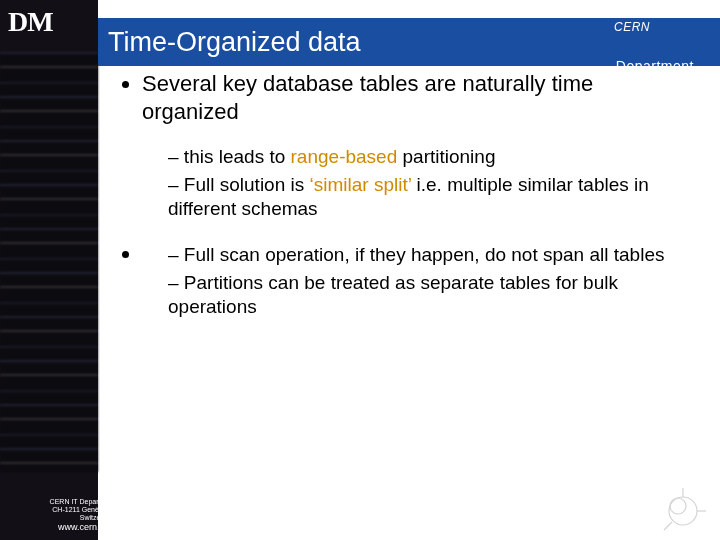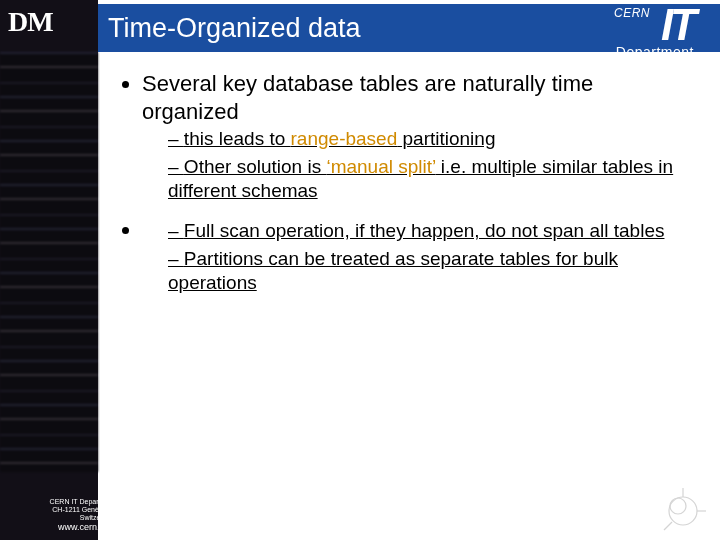--- a/index.html
+++ b/index.html
@@ -9,30 +9,30 @@
   .code-bg { position: absolute; left: 0; top: 52px; width: 98px; height: 420px;
              background: repeating-linear-gradient(
                to bottom,
                #3a3a55 0 2px, #14121a 2px 14px,
                #55505a 14px 16px, #14121a 16px 30px,
                #2d2b3e 30px 32px, #14121a 32px 44px
              );
              filter: blur(1.2px) brightness(0.6);
              opacity: 0.9; }
   .dm-logo { position: absolute; left: 8px; top: 6px; font-family: "Times New Roman", serif; font-size: 28px; font-weight: bold; color: #fff; letter-spacing: -1px; }
-  .title-bar { position: absolute; left: 98px; top: 4px; right: 0; height: 48px; background: #1a4ea0; display: flex; align-items: center; padding-left: 10px; }
+  .title-bar { position: absolute; left: 98px; top: 18px; right: 0; height: 48px; background: #1a4ea0; display: flex; align-items: center; padding-left: 10px; }
   .title-text { color: #fff; font-size: 27px; }
   .it-logo { position: absolute; right: 26px; top: 0; width: 120px; height: 50px; color: #fff; text-align: right; }
   .it-cern { font-size: 12px; letter-spacing: 0.5px; font-style: italic; display:block; margin-right: 44px; margin-top: 2px;}
   .it-big  { position:absolute; right:0; top:-4px; font-size: 44px; font-weight: bold; font-style: italic; letter-spacing:-3px;}
   .it-dep  { position:absolute; right:0; top:40px; font-size: 14px; letter-spacing:0.5px;}
   .content { position: absolute; left: 120px; top: 70px; right: 40px; color: #000; font-size: 22px; line-height: 1.25; }
   ul.b1 { list-style: disc; padding-left: 22px; }
   ul.b1 > li { margin-bottom: 8px; }
-  ul.b2 { list-style: none; padding-left: 26px; font-size: 19px; margin-top: 2px; margin-bottom: 14px; text-decoration: underline;}
+  ul.b2 { list-style: none; padding-left: 26px; font-size: 19px; margin-top: 20px; margin-bottom: 14px;}
   ul.b2 > li::before { content: "– "; }
   ul.b2 > li { margin-bottom: 4px; }
   .hl { color: #d08a00; }
   .footer-text { position: absolute; left: 0; bottom: 8px; width: 120px; text-align: right; padding-right: 4px; color: #fff; font-size: 7px; line-height: 1.15; }
   .footer-text .url { font-size: 9px; }
   .cern-ring { position:absolute; right:14px; bottom:6px; width:46px; height:46px; }
   .cern-ring svg { width:46px; height:46px; stroke:#b8b8b8; stroke-width:1.2; fill:none; opacity:0.6;}
 </style>
 </head>
 <body>
@@ -40,35 +40,34 @@
 <div class="slide">
   <div class="sideband"></div>
   <div class="code-bg"></div>
 
   <div class="dm-logo">DM</div>
 
   <div class="title-bar">
     <span class="title-text">Time-Organized data</span>
     <div class="it-logo">
       <span class="it-cern">CERN</span>
-      <span class="it-big">IT</span>
       <span class="it-dep">Department</span>
     </div>
   </div>
 
   <div class="content">
     <ul class="b1">
       <li>
         <span>Several key database tables are naturally time organized</span>
         <ul class="b2">
           <li>
             <span>this leads to </span><span class="hl">range-based</span><span> partitioning</span>
           </li>
           <li>
-            <span>Other solution is </span><span class="hl">‘manual split’</span><span> i.e. multiple similar tables in different schemas</span>
+            <span>Full solution is </span><span class="hl">‘similar split’</span><span> i.e. multiple similar tables in different schemas</span>
           </li>
         </ul>
       </li>
       <li>
         <ul class="b2">
           <li>Full scan operation, if they happen, do not span all tables</li>
           <li>Partitions can be treated as separate tables for bulk operations</li>
         </ul>
       </li>
     </ul>

